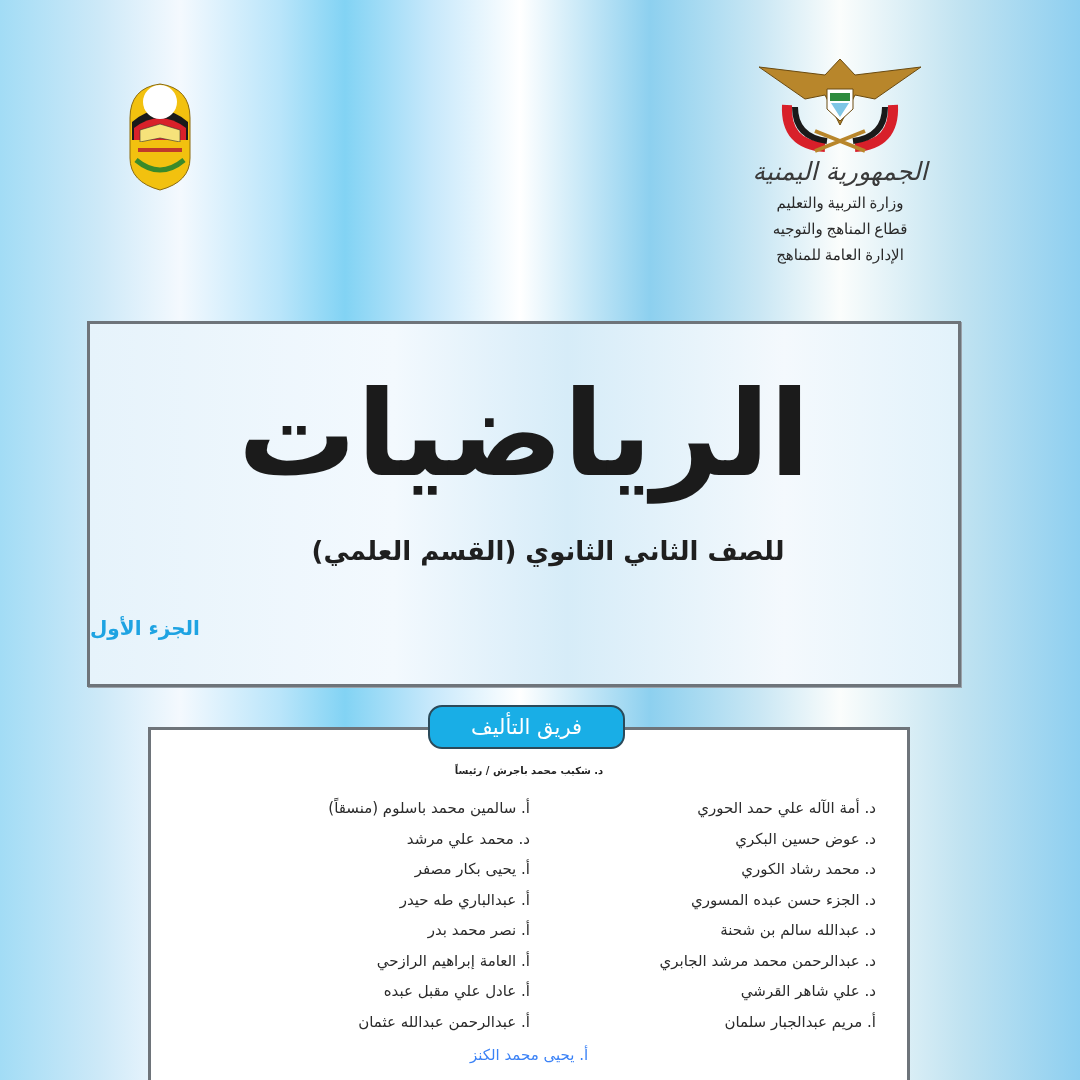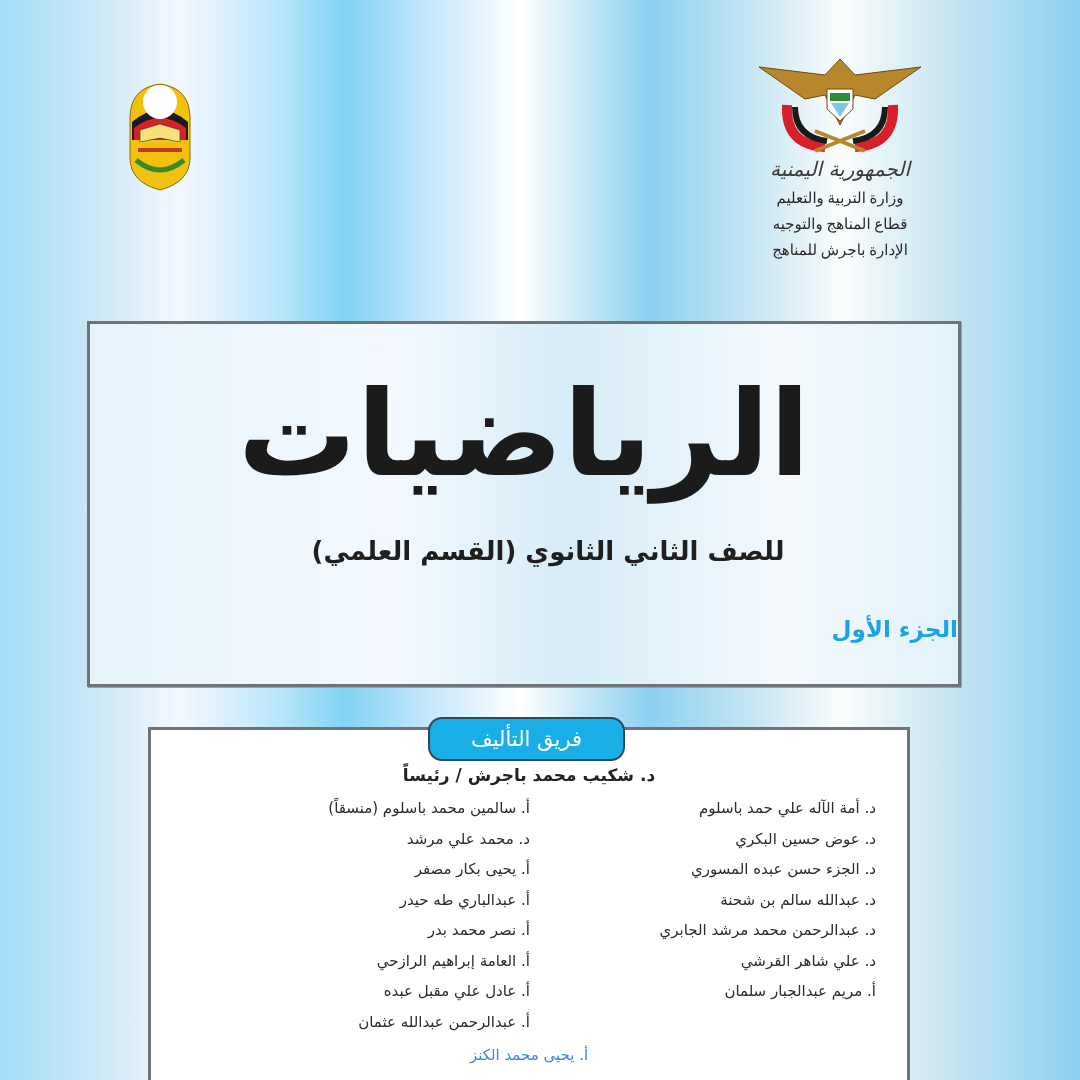--- a/index.html
+++ b/index.html
@@ -7,58 +7,57 @@
       width: 1080px; height: 1080px; overflow: hidden; position: relative;
       font-family: "DejaVu Sans", sans-serif;
       background: linear-gradient(90deg,
         #a2dcf5 0px, #cde9f8 100px, #f4f9fe 180px, #b9e5fa 280px, #82d3f4 345px,
         #c6e8fb 430px, #ffffff 520px, #8dd0ef 650px, #cae7f4 760px,
         #fbfdfc 840px, #c1e3f1 960px, #8ecff0 1080px);
     }
     .emblem-wrap { position: absolute; left: 740px; top: 55px; width: 200px; text-align: center; }
     .eagle { width: 170px; height: 100px; margin: 0 auto; position: relative; }
     .gov-lines { margin-top: 2px; direction: rtl; text-align: center; color: #2a2a2a; }
-    .gov-lines .republic { font-family: "DejaVu Serif", serif; font-style: italic; font-size: 20px; color: #3a3a3a; margin-bottom: 4px; }
+    .gov-lines .republic { font-family: "DejaVu Serif", serif; font-style: italic; font-size: 25px; color: #3a3a3a; margin-bottom: 4px; }
     .gov-lines div.line { font-size: 15px; line-height: 26px; font-family: Liberation Serif, serif; }
     .ministry-logo { position: absolute; left: 124px; top: 78px; width: 72px; height: 116px; }
 
     .title-box {
       position: absolute; left: 87px; top: 321px; width: 868px; height: 360px;
       border: 3px solid #6e747a;
       background: linear-gradient(90deg, #e6f3fb 0%, #f3f9fe 35%, #d6ecf8 55%, #f4f9fd 80%, #e2f2fb 100%);
       box-shadow: 1px 1px 0 #9aa2aa;
     }
     .main-title {
       position: absolute; left: 0; right: 0; top: 40px; text-align: center; direction: rtl;
       font-size: 118px; font-weight: bold; color: #1b1b1b; line-height: 140px;
       font-family: "DejaVu Sans", sans-serif; letter-spacing: 2px;
     }
     .subtitle {
       position: absolute; left: 0; right: 0; top: 212px; text-align: center; direction: rtl;
       font-size: 26px; font-weight: bold; color: #1f1f1f; margin-left: 48px;
     }
     .part {
-      position: absolute; left: 0; right: 0; top: 292px; text-align: right; direction: rtl;
-      font-size: 23px; font-weight: bold; color: #1ea3e2;
+      position: absolute; left: 0; right: 6px; top: 292px; text-align: left; direction: rtl;
+      font-size: 20px; font-weight: bold; color: #1ea3e2;
     }
 
     .credits-box {
       position: absolute; left: 148px; top: 727px; width: 756px; height: 400px;
       border: 3px solid #6e747a; background: #ffffff;
     }
     .team-pill {
       position: absolute; left: 428px; top: 705px; width: 193px; height: 40px;
       background: #19aee6; border: 2px solid #2b4a5a; border-radius: 14px;
       color: #ffffff; font-size: 21px; text-align: center; line-height: 40px; direction: rtl;
       z-index: 2;
-      margin-top: 12px;
     }
     .head-author {
       position: absolute; left: 148px; width: 762px; top: 765px; text-align: center;
-      direction: rtl; font-size: 17px; font-weight: bold; color: #222;
+      direction: rtl; font-size: 10px; font-weight: bold; color: #222;
     }
     .col { position: absolute; direction: rtl; font-size: 15px; color: #2b2b2b; }
     .col .row { height: 30.5px; line-height: 30px; white-space: nowrap; letter-spacing: 1.5px; }
     .col-right { right: 204px; top: 793px; width: 330px; text-align: right; }
     .col-left { right: 550px; top: 793px; width: 370px; text-align: right; }
     .last-author { position: absolute; left: 148px; width: 762px; top: 1046px; text-align: center; direction: rtl; font-size: 15px; color: #3b82f6; letter-spacing: 1.5px; }
   </style>
 </head>
 <body>
 
@@ -86,37 +85,38 @@
       <path d="M72 34 L98 34 L98 54 L85 66 L72 54 Z" fill="#ffffff" stroke="#6a4a10" stroke-width="1"></path>
       <path d="M75 38 L95 38 L95 46 L75 46 Z" fill="#2e8b3e"></path>
       <path d="M76 48 L94 48 L85 62 Z" fill="#7fc6e6"></path>
       <path d="M60 76 L110 96 M110 76 L60 96" stroke="#b8862b" stroke-width="4"></path>
     </svg>
   </div>
   <div class="gov-lines">
     <div class="republic">الجمهورية اليمنية</div>
     <div class="line">وزارة التربية والتعليم</div>
     <div class="line">قطاع المناهج والتوجيه</div>
-    <div class="line">الإدارة باجرش للمناهج</div>
+    <div class="line">الإدارة العامة للمناهج</div>
   </div>
 </div>
 
 <div class="title-box">
   <div class="main-title">الرياضيات</div>
   <div class="subtitle">للصف الثاني الثانوي (القسم العلمي)</div>
   <div class="part">الجزء الأول</div>
 </div>
 
 <div class="credits-box"></div>
 <div class="team-pill">فريق التأليف</div>
 <div class="head-author">د. شكيب محمد باجرش / رئيساً</div>
 
 <div class="col col-right">
-  <div class="row">د. أمة الآله علي حمد باسلوم</div>
+  <div class="row">د. أمة الآله علي حمد الحوري</div>
   <div class="row">د. عوض حسين البكري</div>
+  <div class="row">د. محمد رشاد الكوري</div>
   <div class="row">د. الجزء حسن عبده المسوري</div>
   <div class="row">د. عبدالله سالم بن شحنة</div>
   <div class="row">د. عبدالرحمن محمد مرشد الجابري</div>
   <div class="row">د. علي شاهر القرشي</div>
   <div class="row">أ. مريم عبدالجبار سلمان</div>
 </div>
 
 <div class="col col-left">
   <div class="row">أ. سالمين محمد باسلوم (منسقاً)</div>
   <div class="row">د. محمد علي مرشد</div>

